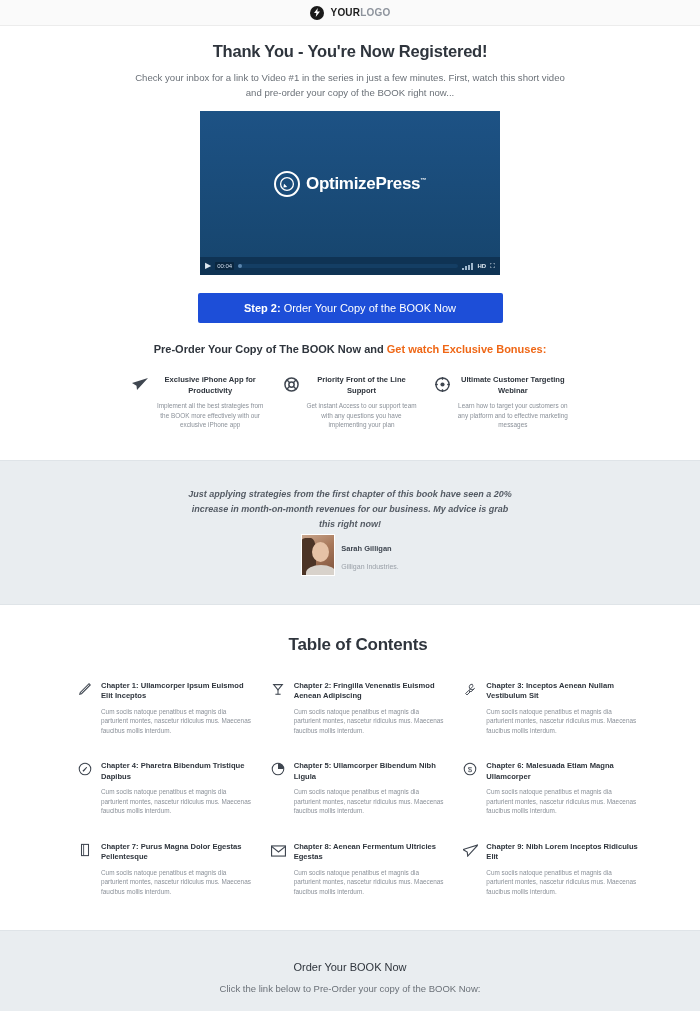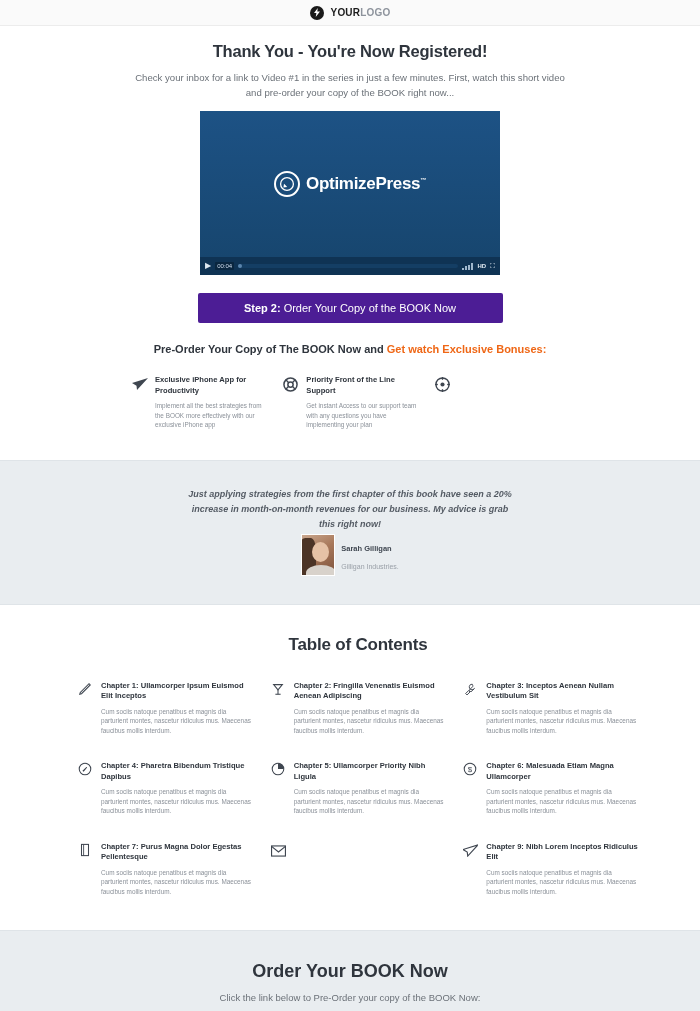--- a/index.html
+++ b/index.html
@@ -110,21 +110,21 @@
   }
   .vb-vol { display: flex; gap: 1px; align-items: flex-end; height: 7px; }
   .vb-vol i { display: block; width: 2px; background: #9fb7cd; }
   .vb-hd { color: #dfe8f1; font-size: 6px; font-weight: bold; }
   .vb-full { color: #dfe8f1; font-size: 7px; }
 
   
   .cta-ribbon {
     width: 305px;
     margin: 18px auto 0 auto;
-    background: #4c1d95;
+    background: #1d4ed8;
     color: #fff;
     text-align: center;
     padding: 9px 17px;
     font-size: 11px;
     border-radius: 2px;
   }
   .cta-ribbon b { font-weight: bold; }
 
   
   .preorder-line {
@@ -134,21 +134,21 @@
     color: #2f353d;
     text-align: center;
   }
   .preorder-line .accent { color: #ef6716; }
 
   
   .features {
     display: flex;
     gap: 18px;
     padding: 20px 62px 30px 62px;
-    text-align: left;
+    text-align: center;
   }
   .feature { flex: 1; display: flex; gap: 7px; }
   .feature .f-icon {
     width: 16px; flex: 0 0 16px; padding-top: 2px;
     color: #3f4650;
   }
   .feature h3 {
     font-size: 7.6px;
     font-weight: bold;
     color: #2f353d;
@@ -246,21 +246,21 @@
   }
 
   
   .order {
     background: #e9edf0;
     border-top: 1px solid #dfe4e8;
     padding: 30px 0 32px 0;
     text-align: center;
   }
   h2.order-title {
-    font-size: 18px; font-weight: bold; color: #2f353d; margin-bottom: 10px;
+    font-size: 11px; font-weight: normal; color: #2f353d; margin-bottom: 10px;
   }
   .order-sub { font-size: 9.5px; color: #6b7178; margin-bottom: 18px; }
 </style>
 </head>
 <body>
 
 <div class="site-header">
   <div class="logo-wrap">
     <span class="logo-mark">
       <svg width="8" height="9" viewBox="0 0 8 9">
@@ -345,20 +345,24 @@
       <span class="f-icon">
         <svg width="15" height="15" viewBox="0 0 16 16">
           <circle cx="8" cy="8" r="7" fill="none" stroke="#3f4650" stroke-width="1.5"></circle>
           <circle cx="8" cy="8" r="2.2" fill="#3f4650"></circle>
           <line x1="8" y1="0" x2="8" y2="3" stroke="#3f4650" stroke-width="1.4"></line>
           <line x1="8" y1="13" x2="8" y2="16" stroke="#3f4650" stroke-width="1.4"></line>
           <line x1="0" y1="8" x2="3" y2="8" stroke="#3f4650" stroke-width="1.4"></line>
           <line x1="13" y1="8" x2="16" y2="8" stroke="#3f4650" stroke-width="1.4"></line>
         </svg>
       </span>
+      <div>
+        <h3>Ultimate Customer Targeting Webinar</h3>
+        <p>Learn how to target your customers on any platform and to effective marketing messages</p>
+      </div>
     </div>
 
   </div>
 </div>
 
 <div class="testimonial">
   <blockquote>Just applying strategies from the first chapter of this book have seen a 20% increase in month-on-month revenues for our business.  My advice is grab this right now!</blockquote>
   <div class="t-person">
     <span class="t-avatar">
       <span class="hair"></span>
@@ -429,21 +433,21 @@
     </div>
 
     <div class="toc-item">
       <span class="t-ico">
         <svg width="14" height="14" viewBox="0 0 16 16">
             <circle cx="8" cy="8" r="6.6" fill="none" stroke="#3f4650" stroke-width="1.2"></circle>
             <path d="M8 8 L8 1.4 A6.6 6.6 0 0 1 14.6 8 Z" fill="#3f4650"></path>
           </svg>
       </span>
       <div>
-        <h4>Chapter 5: Ullamcorper Priority Nibh Ligula</h4>
+        <h4>Chapter 5: Ullamcorper Bibendum Nibh Ligula</h4>
         <p>Cum sociis natoque penatibus et magnis dia parturient montes, nascetur ridiculus mus. Maecenas faucibus mollis interdum.</p>
       </div>
     </div>
 
     <div class="toc-item">
       <span class="t-ico">
         <svg width="14" height="14" viewBox="0 0 16 16">
             <circle cx="8" cy="8" r="6.6" fill="none" stroke="#3f4650" stroke-width="1.2"></circle>
             <text x="8" y="11.5" font-size="9" font-family="Liberation Sans, sans-serif" fill="#3f4650" text-anchor="middle">$</text>
           </svg>
@@ -467,20 +471,24 @@
       </div>
     </div>
 
     <div class="toc-item">
       <span class="t-ico">
         <svg width="15" height="12" viewBox="0 0 16 12">
             <rect x="0.6" y="0.6" width="14.8" height="10.8" fill="none" stroke="#3f4650" stroke-width="1.2"></rect>
             <path d="M0.6 1 L8 7 L15.4 1" fill="none" stroke="#3f4650" stroke-width="1.2"></path>
           </svg>
       </span>
+      <div>
+        <h4>Chapter 8: Aenean Fermentum Ultricies Egestas</h4>
+        <p>Cum sociis natoque penatibus et magnis dia parturient montes, nascetur ridiculus mus. Maecenas faucibus mollis interdum.</p>
+      </div>
     </div>
 
     <div class="toc-item">
       <span class="t-ico">
         <svg width="15" height="13" viewBox="0 0 16 14">
             <path d="M0 6 L16 1 L5 13 L4.5 8.7 Z" fill="none" stroke="#3f4650" stroke-width="1.2"></path>
           </svg>
       </span>
       <div>
         <h4>Chapter 9: Nibh Lorem Inceptos Ridiculus Elit</h4>

